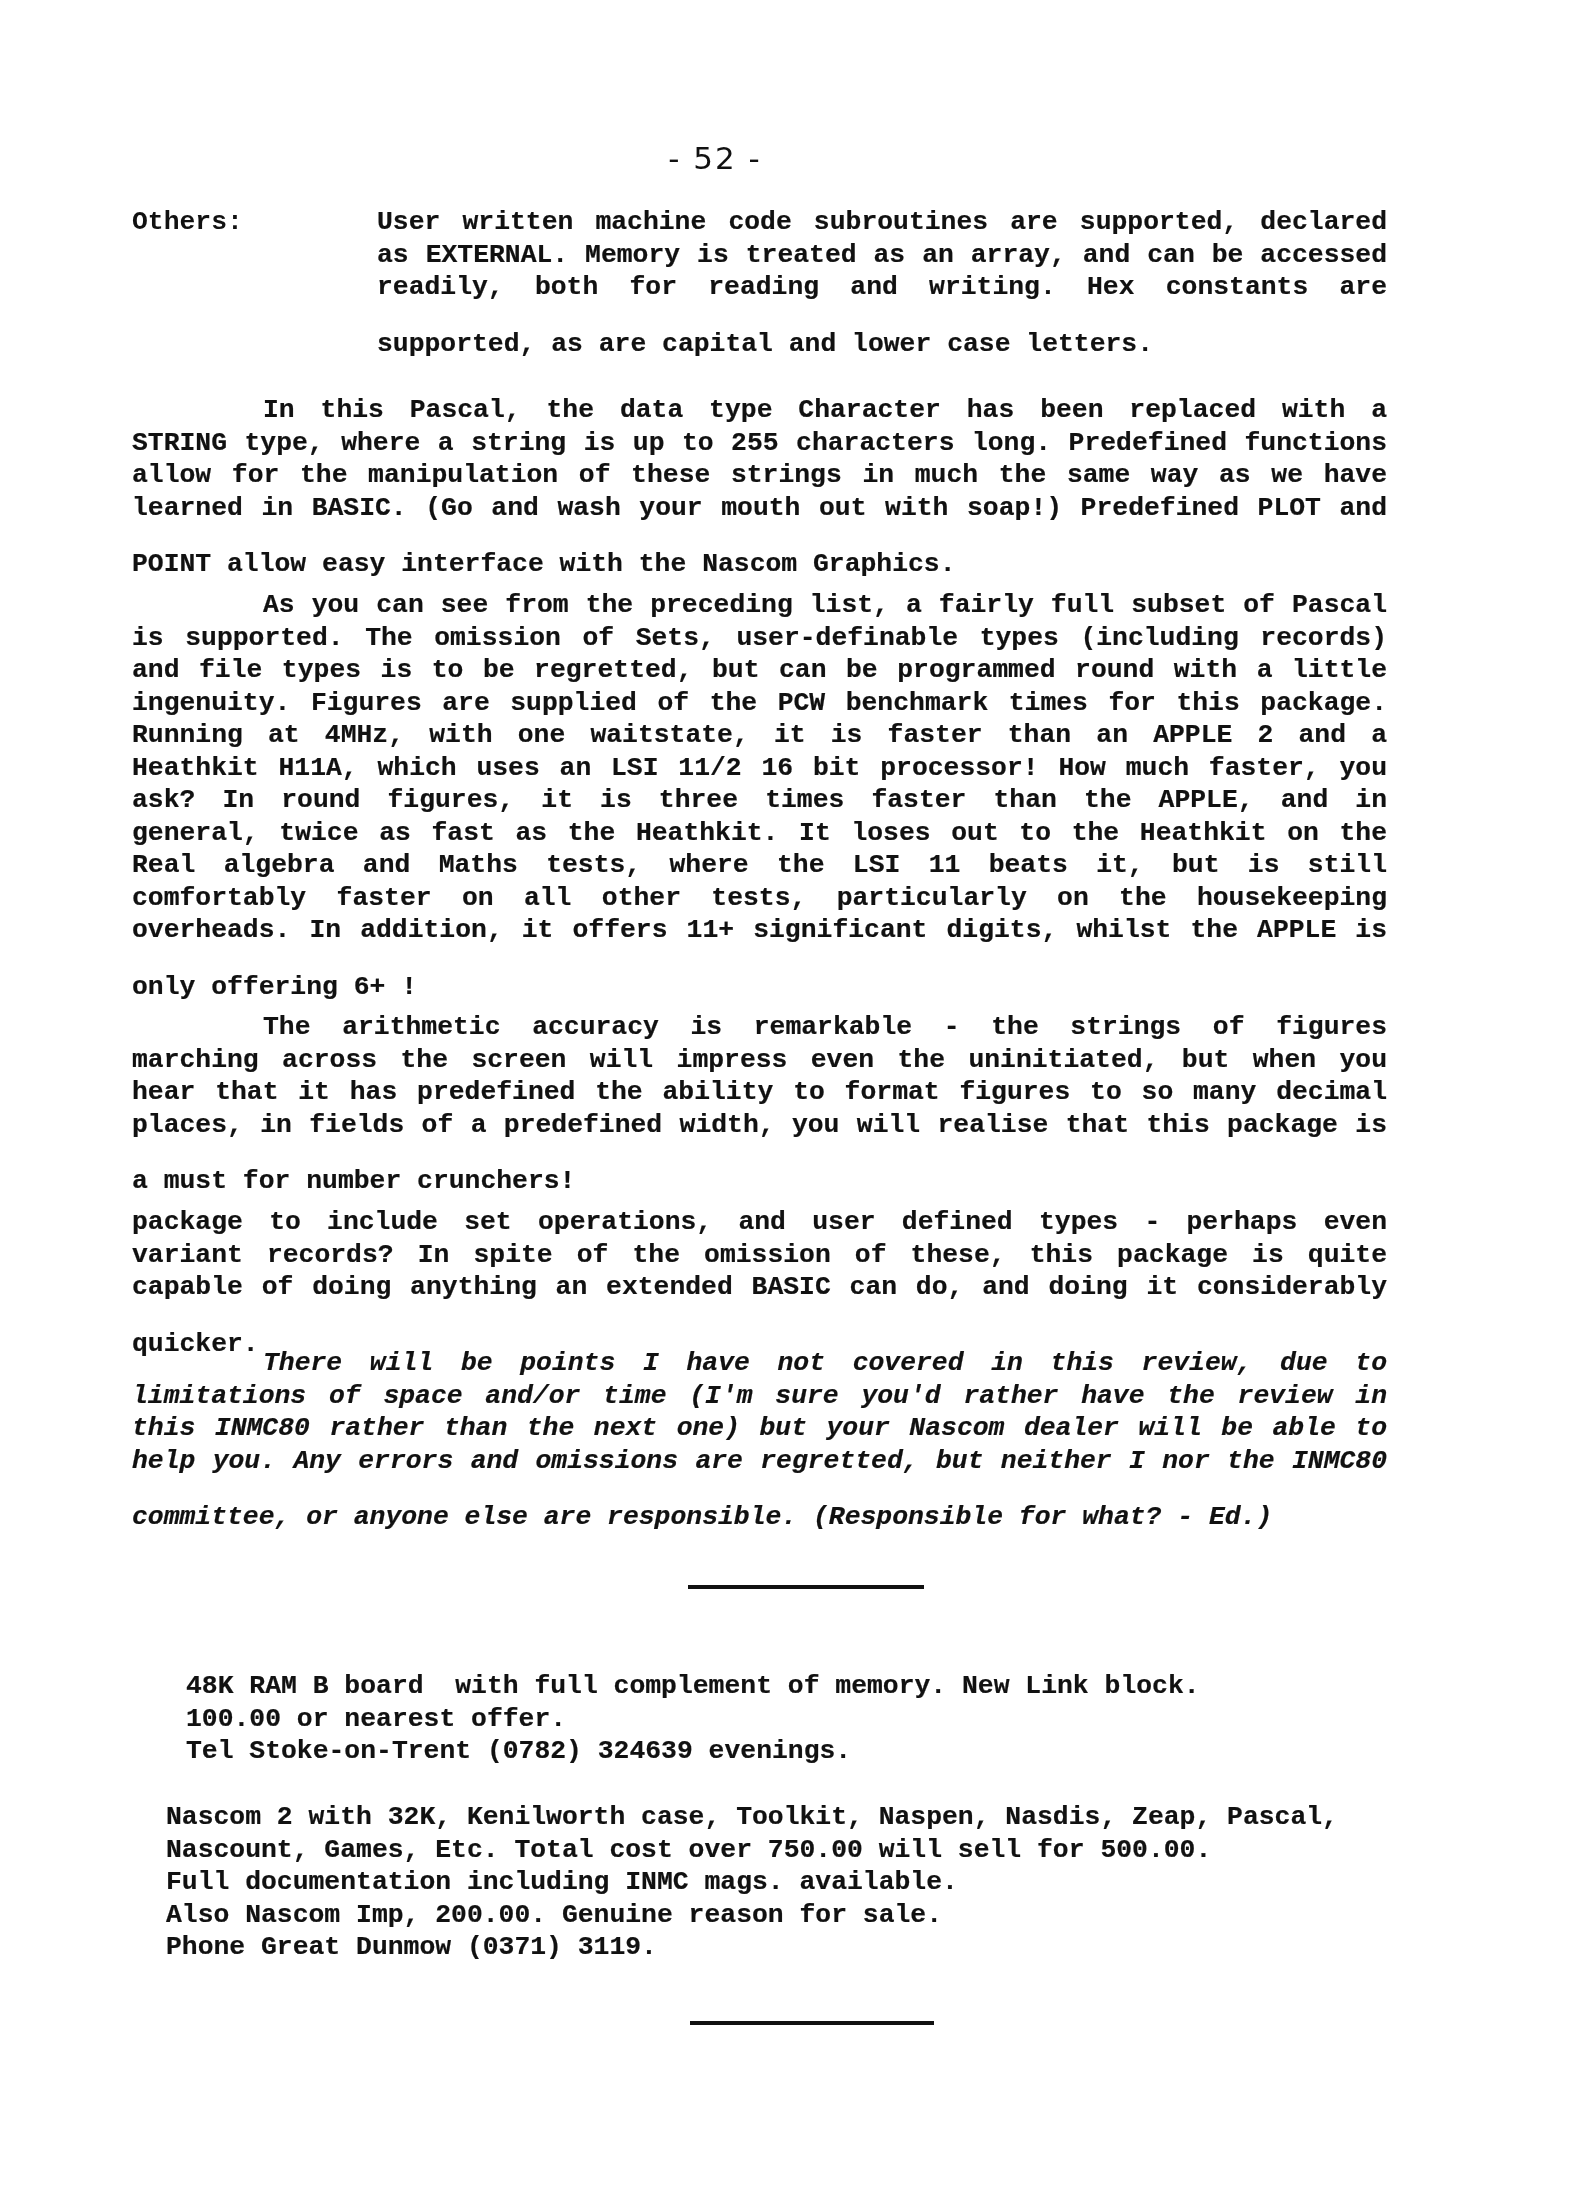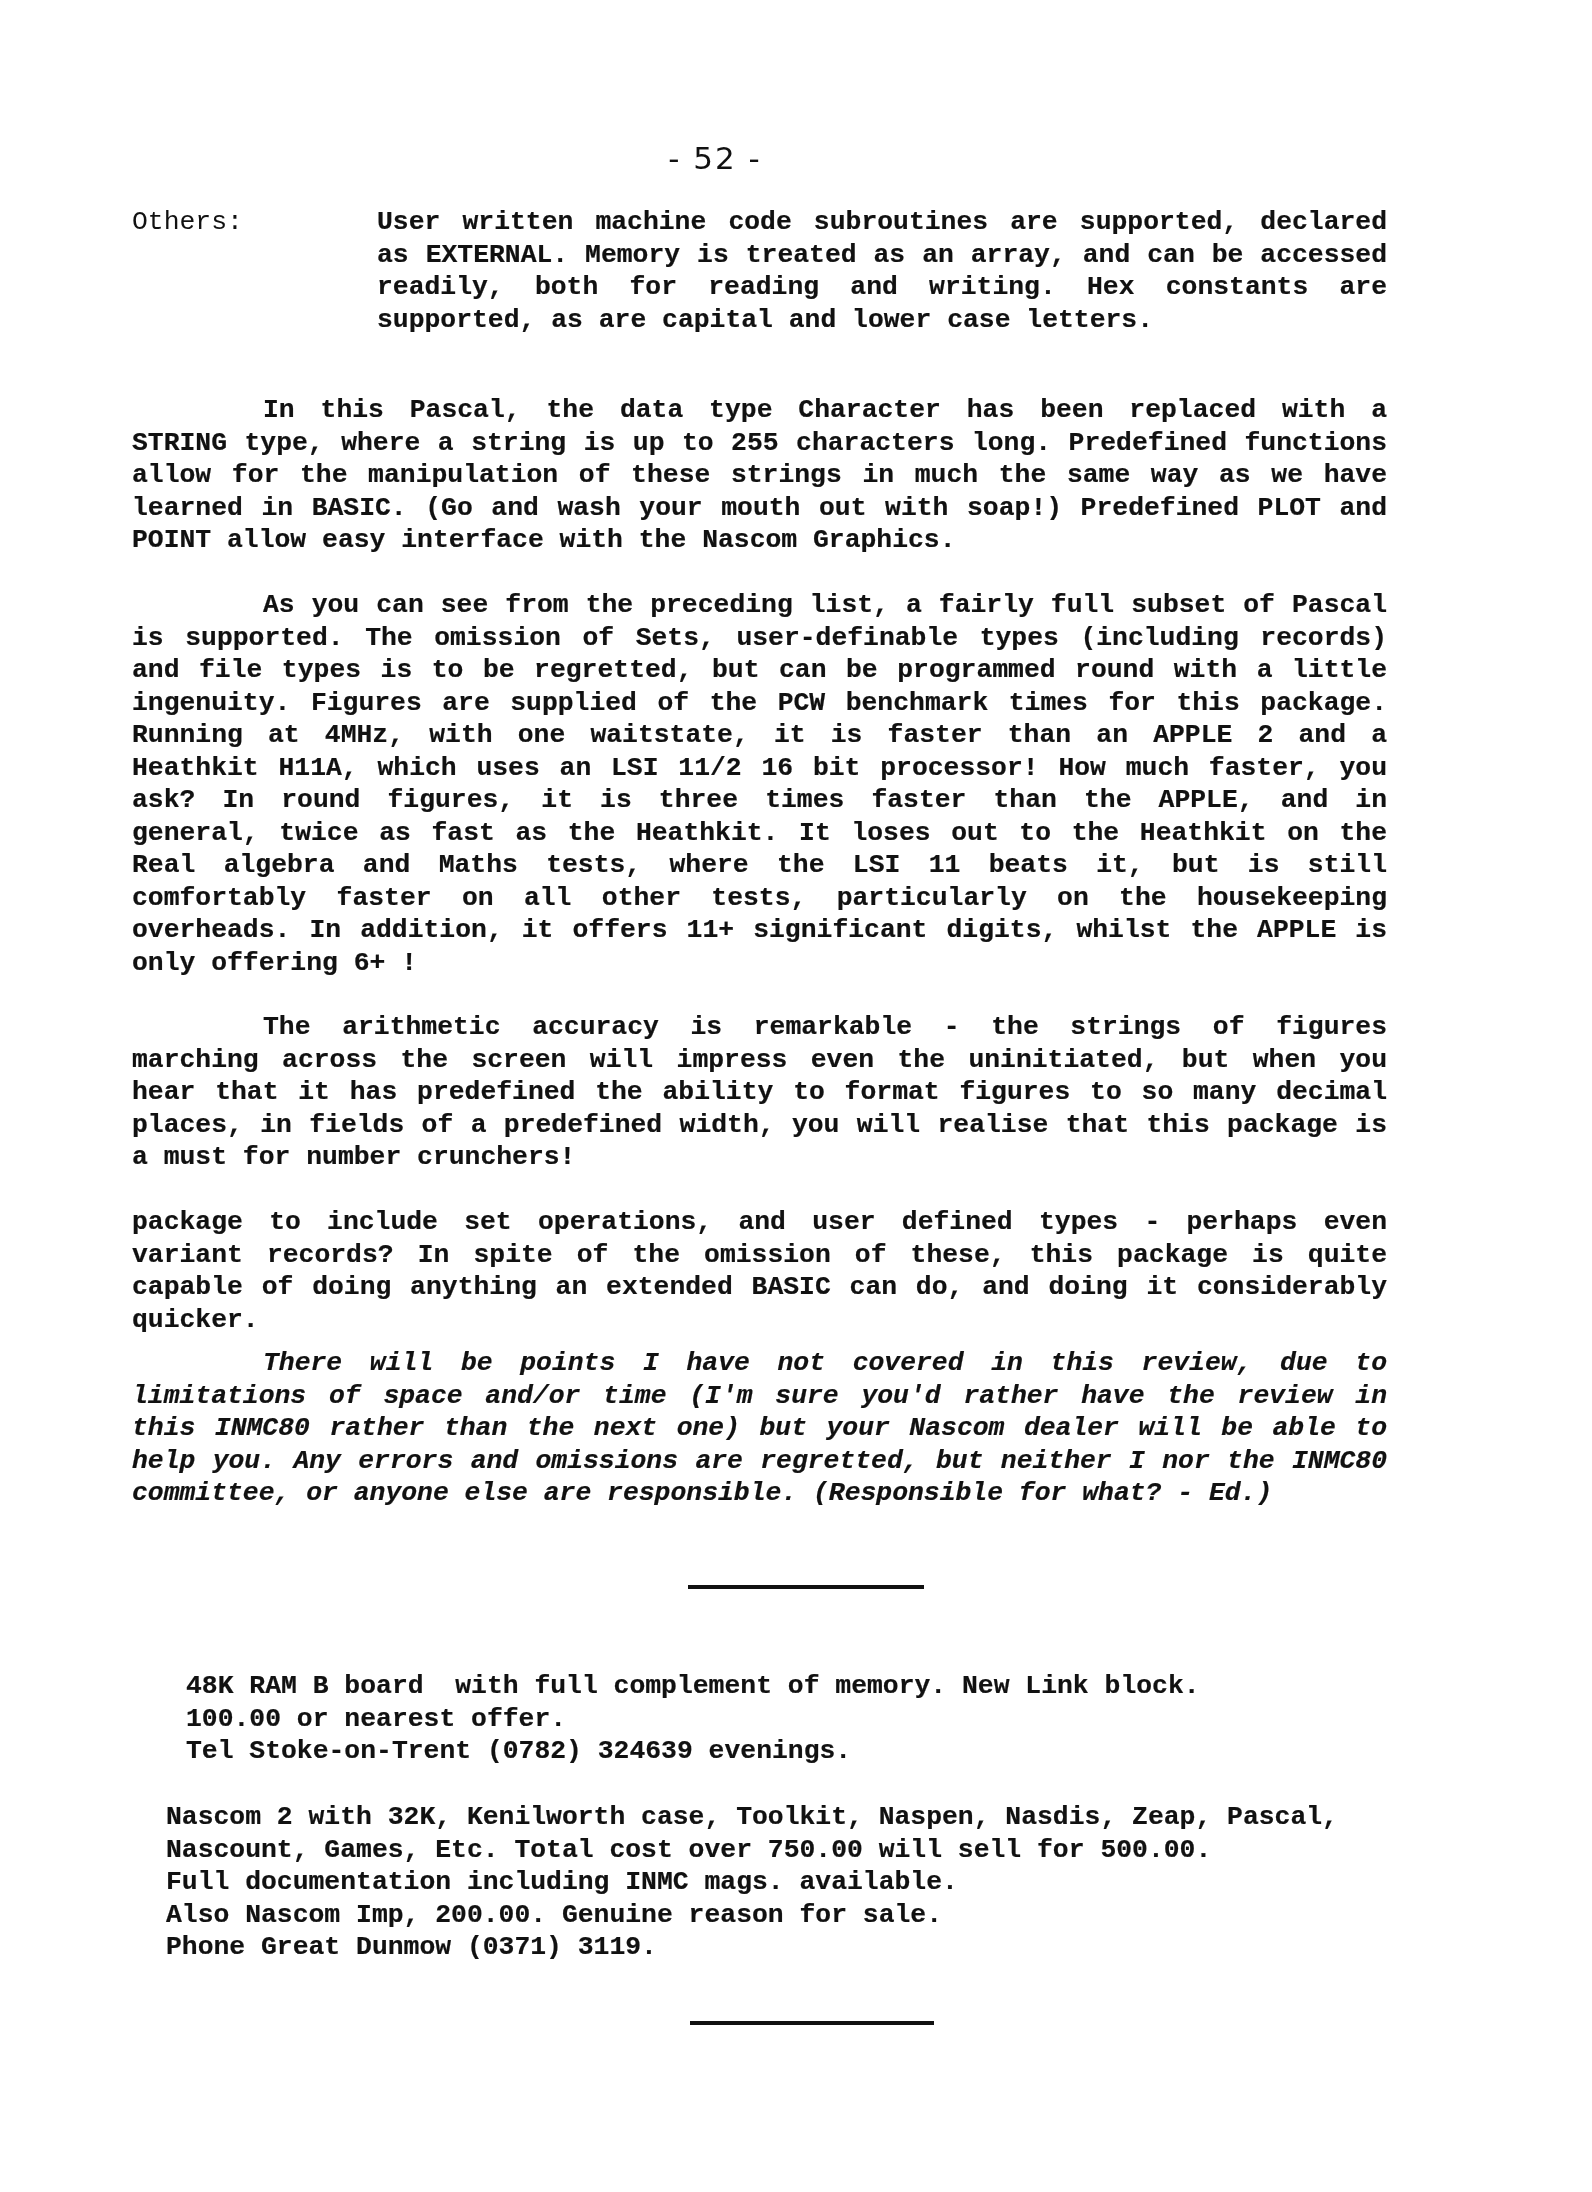--- a/index.html
+++ b/index.html
@@ -16,23 +16,23 @@
   }
   .block {
     position: absolute; font-size: 26.4px; line-height: 32.5px;
     font-weight: bold; -webkit-text-stroke: 0.2px #111;
   }
   .para {
     left: 132px; width: 1255px;
     text-align: justify; text-align-last: left;
   }
   .para .line { display: block; text-align: justify; text-align-last: justify; white-space: normal; }
-  .para .line.last { text-align-last: left; }
+  .para .line.last { text-align-last: left; margin-top: 24px; }
   .para .line.indent { text-indent: 131px; }
-  .others-label { position: absolute; left: 132px; top: 206px; font-size: 26.4px; line-height: 32.5px; font-weight: normal; }
+  .others-label { position: absolute; left: 132px; top: 206px; font-size: 26.4px; line-height: 32.5px; font-weight: bold; }
   .others-body { left: 377px; width: 1010px; top: 206px; text-align: justify; }
   .rule {
     position: absolute; height: 4px; background: #111111;
   }
   .ad {
     left: 166px; width: 1250px;
   }
   .ad .line { display: block; white-space: pre; }
 </style>
 </head>

